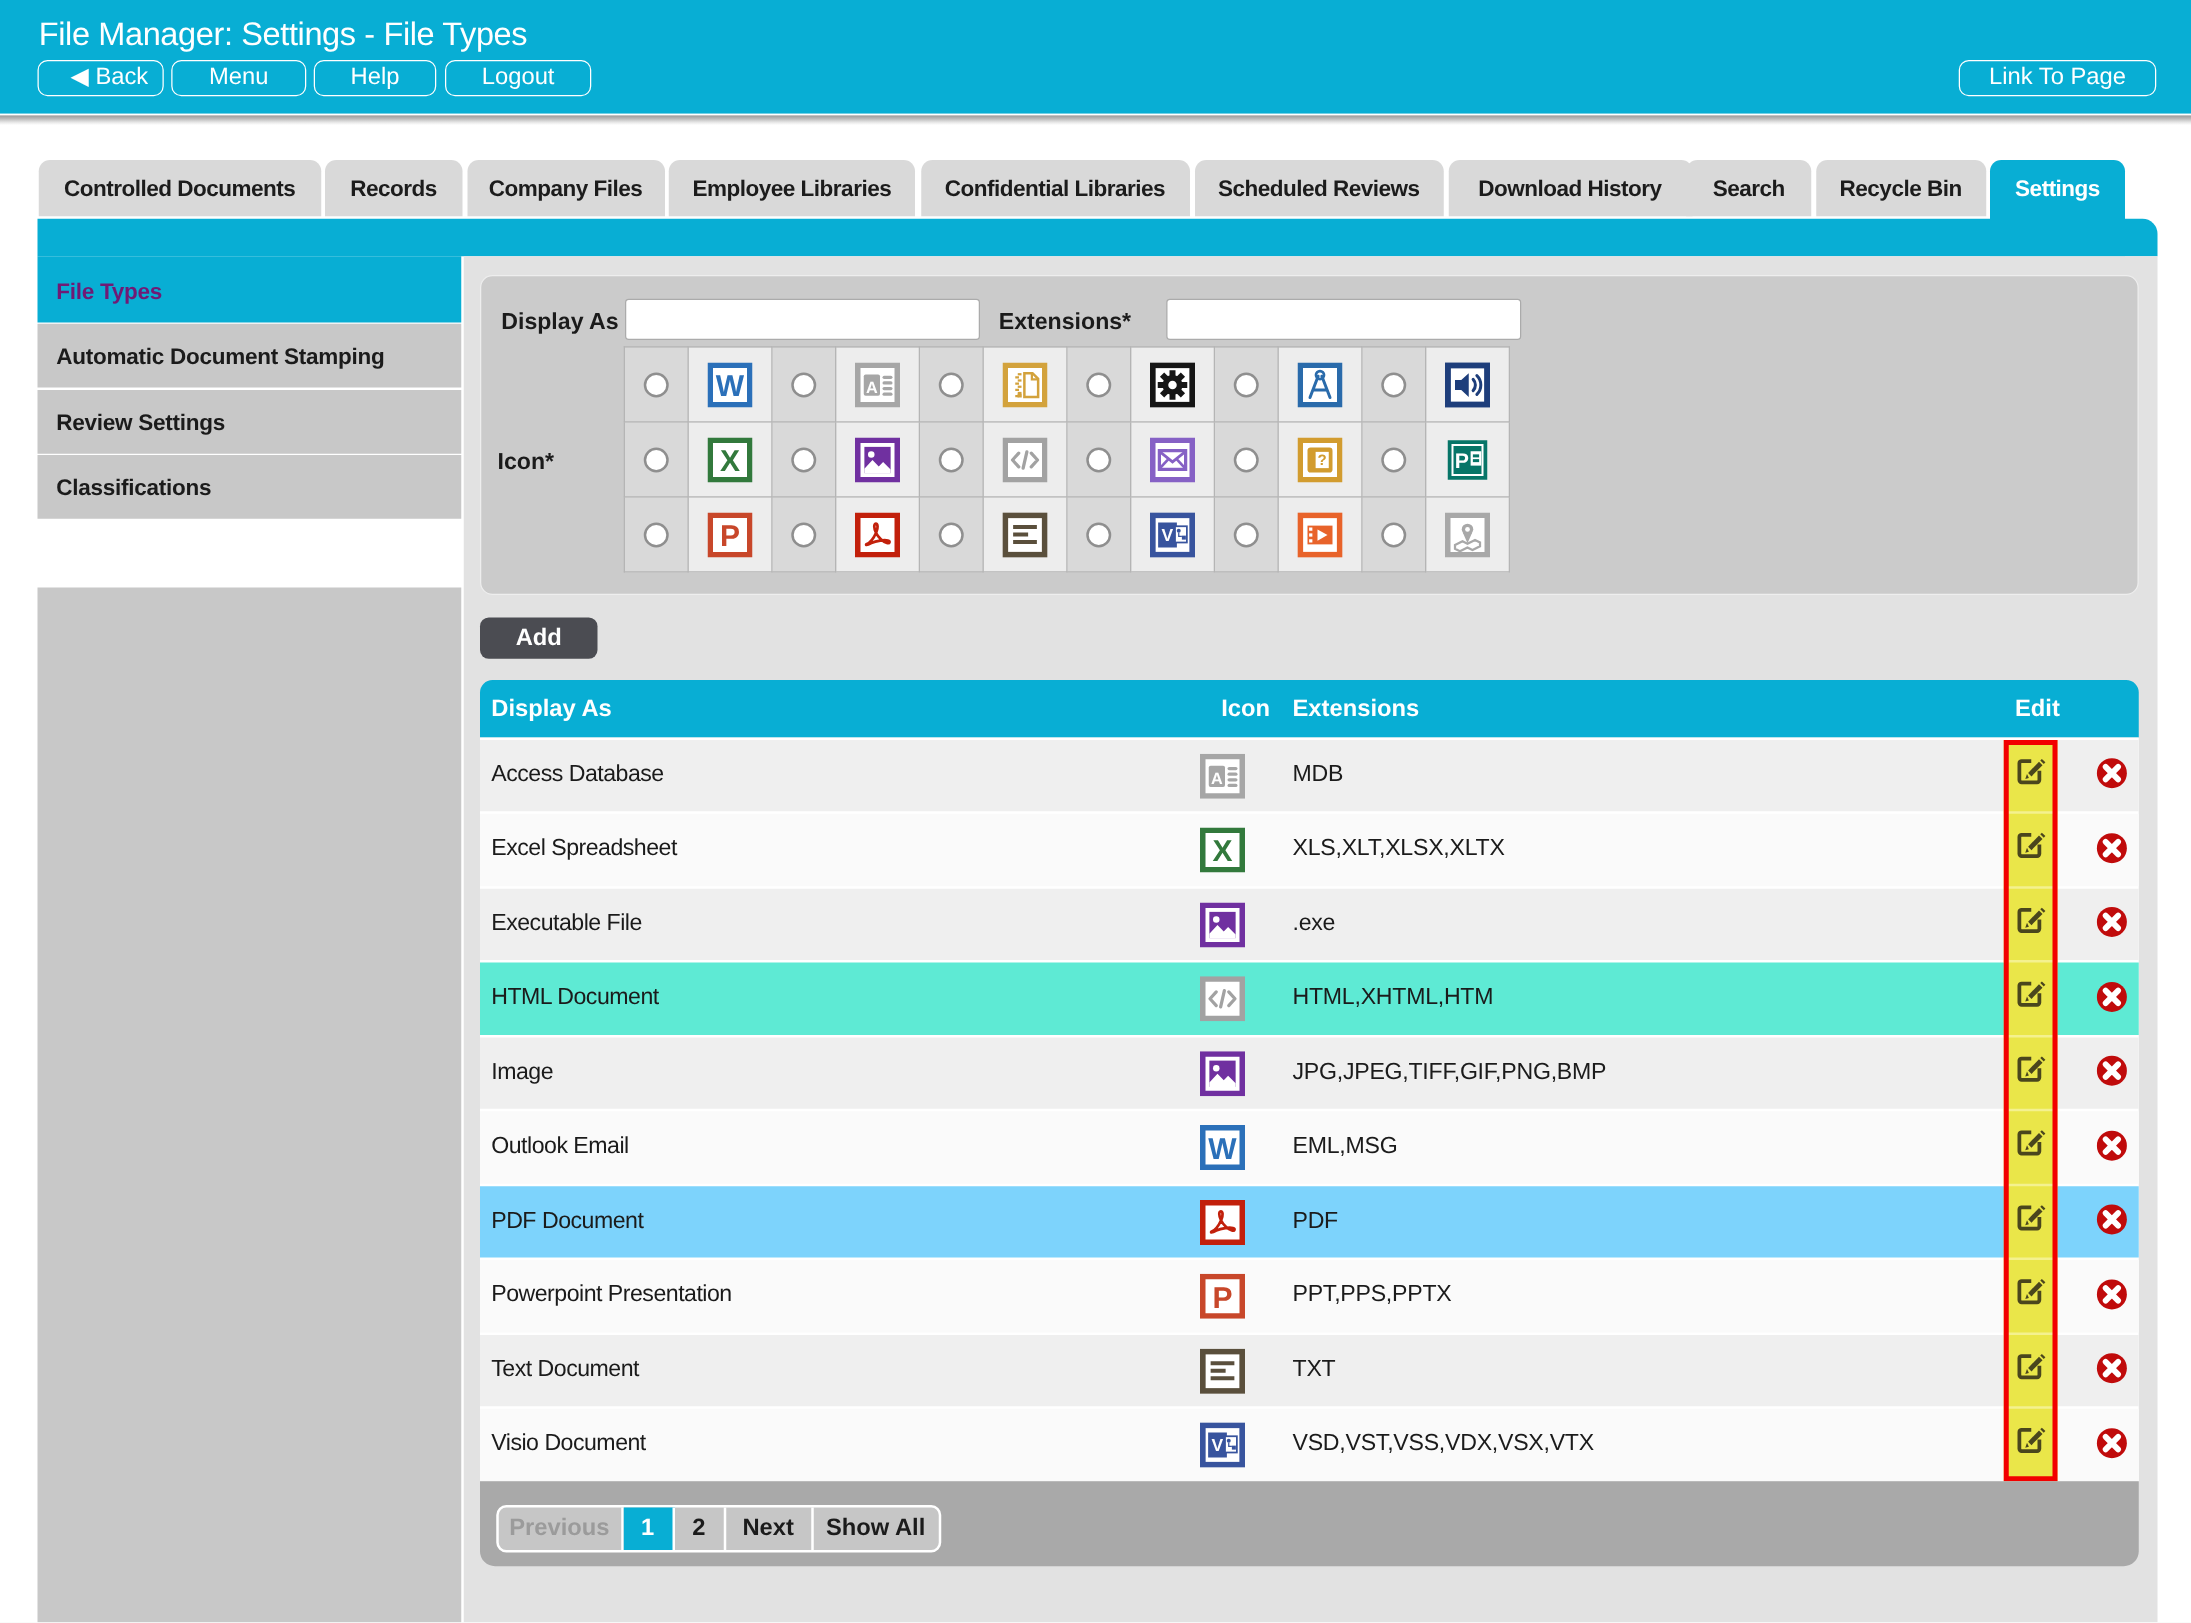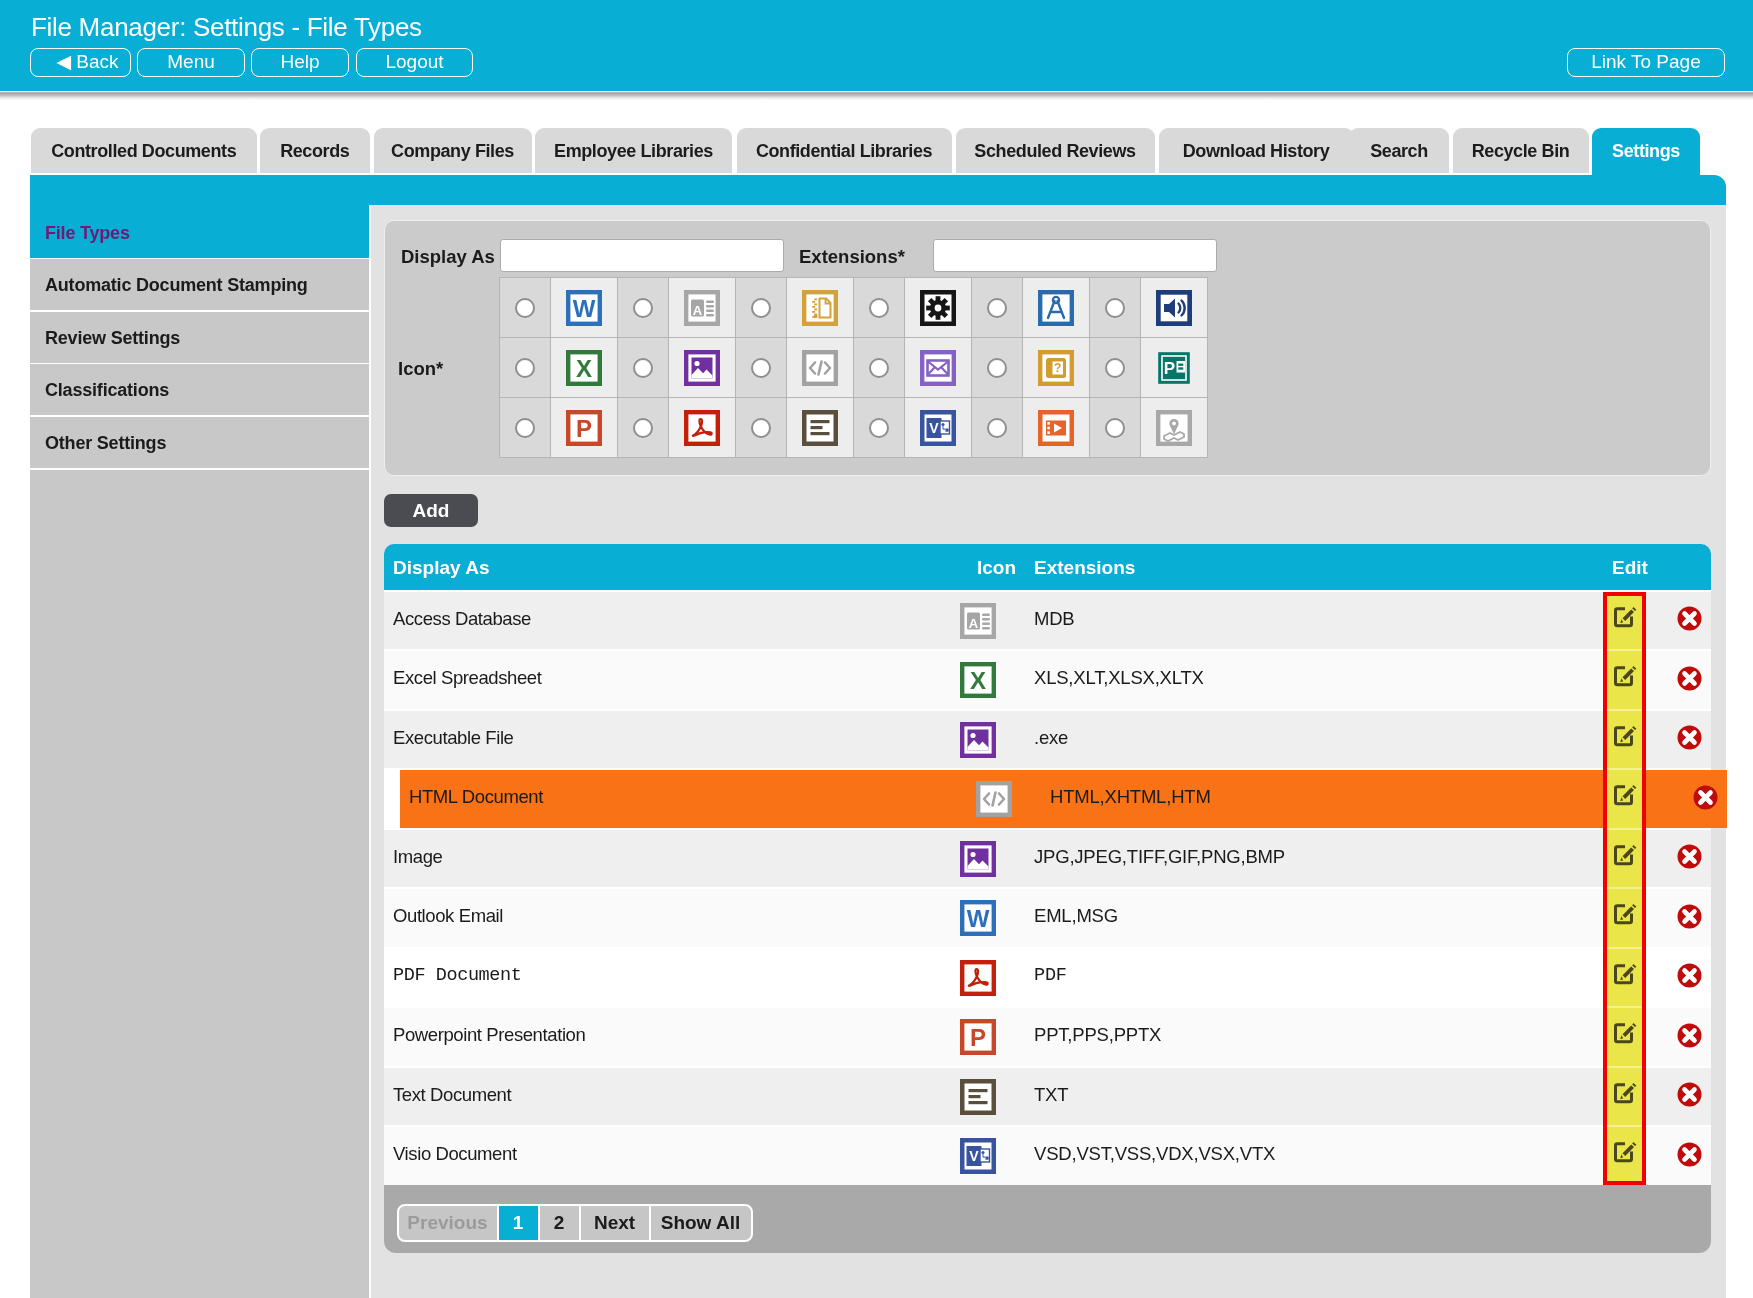--- a/index.html
+++ b/index.html
@@ -90,21 +90,20 @@
   <div class="tab" style="left:1158.5px;width:195px;">Download History</div>
   <div class="tab" style="left:1349px;width:100px;">Search</div>
   <div class="tab" style="left:1452.5px;width:136px;">Recycle Bin</div>
   <div class="tab" id="tab-settings" style="left:1592px;width:108px;">Settings</div>
   <div id="cyanstrip" class="abs"></div>
 
   <div id="side1" class="side">File Types</div>
   <div id="side2" class="side">Automatic Document Stamping</div>
   <div id="side3" class="side">Review Settings</div>
   <div id="side4" class="side">Classifications</div>
-  <div id="side5" class="side">Other Settings</div>
   <div id="sidefill" class="abs"></div>
 
   <div id="content" class="abs">
     <div id="panel" class="abs"></div>
     <div class="flabel" style="left:30px;top:41px;">Display As</div>
     <div class="finput" style="left:129px;top:34px;width:284px;"></div>
     <div class="flabel" style="left:428px;top:41px;">Extensions*</div>
     <div class="finput" style="left:562px;top:34px;width:284px;"></div>
     <div class="flabel" style="left:27px;top:153px;">Icon*</div>
     <table id="grid">
@@ -309,21 +308,21 @@
               <rect x="7.5" y="7.5" width="21" height="21" fill="#7030a0"></rect>
               <circle cx="13" cy="13.5" r="2.6" fill="#ffffff"></circle>
               <path d="M7.5 25 l6.5 -7 5 5.2 3.5 -3.6 6 5.9 v3 h-21 z" fill="#ffffff"></path>
             </svg></div>
           <div class="ext">.exe</div>
           <div class="del"><svg width="25" height="25" viewBox="0 0 25 25">
               <circle cx="12.5" cy="12.5" r="12" fill="#c00b0b"></circle>
               <path d="M7.5 7.5 L17.5 17.5 M17.5 7.5 L7.5 17.5" stroke="#ffffff" stroke-width="4.6" stroke-linecap="round"></path>
             </svg></div>
         </div>
-<div class="trow" style="top:226.5px;background:#f97316;margin-left:16px;">
+<div class="trow" style="top:226.5px;background:#5eead4;">
           <div class="lbl">HTML Document</div>
           <div class="ric"><svg class="icon36" style="width:36px;height:36px" viewBox="0 0 36 36">
               <rect x="2.2" y="2.2" width="31.6" height="31.6" fill="#ffffff" stroke="#a2a2a2" stroke-width="4.4"></rect>
               <g stroke="#a2a2a2" stroke-width="2.6" fill="none" stroke-linecap="round" stroke-linejoin="round">
                 <path d="M13 12.5 L8 18 L13 23.5 M23 12.5 L28 18 L23 23.5 M19.5 11.5 L16.5 24.5"></path>
               </g>
             </svg></div>
           <div class="ext">HTML,XHTML,HTM</div>
           <div class="del"><svg width="25" height="25" viewBox="0 0 25 25">
               <circle cx="12.5" cy="12.5" r="12" fill="#c00b0b"></circle>
@@ -349,21 +348,21 @@
           <div class="ric"><svg class="icon36" style="width:36px;height:36px" viewBox="0 0 36 36">
               <rect x="2.2" y="2.2" width="31.6" height="31.6" fill="#ffffff" stroke="#2b70b9" stroke-width="4.4"></rect>
               <text x="18" y="27" font-family="Liberation Sans, sans-serif" font-size="24" font-weight="bold" fill="#2b70b9" text-anchor="middle">W</text>
             </svg></div>
           <div class="ext">EML,MSG</div>
           <div class="del"><svg width="25" height="25" viewBox="0 0 25 25">
               <circle cx="12.5" cy="12.5" r="12" fill="#c00b0b"></circle>
               <path d="M7.5 7.5 L17.5 17.5 M17.5 7.5 L7.5 17.5" stroke="#ffffff" stroke-width="4.6" stroke-linecap="round"></path>
             </svg></div>
         </div>
-<div class="trow" style="top:405.0px;background:#ffffff;font-family:Liberation Mono, monospace;">
+<div class="trow" style="top:405.0px;background:#7dd3fc;">
           <div class="lbl">PDF Document</div>
           <div class="ric"><svg class="icon36" style="width:36px;height:36px" viewBox="0 0 36 36">
               <rect x="2.2" y="2.2" width="31.6" height="31.6" fill="#ffffff" stroke="#c2200b" stroke-width="4.4"></rect>
               <path d="M9 25.5 C11.5 24.5 15 20.5 17 16 C18.6 12.2 18.3 9 16.6 9 C15 9 15 12.5 16.8 16.2 C18.6 20 22.5 23.6 25.5 24.4 C28 25 28.3 23 26.3 22.4 C23.5 21.6 17 22.6 13 24.4 C10.8 25.4 8.4 26.6 9 25.5 Z" fill="none" stroke="#c2200b" stroke-width="2.2" stroke-linejoin="round" stroke-linecap="round"></path>
             </svg></div>
           <div class="ext">PDF</div>
           <div class="del"><svg width="25" height="25" viewBox="0 0 25 25">
               <circle cx="12.5" cy="12.5" r="12" fill="#c00b0b"></circle>
               <path d="M7.5 7.5 L17.5 17.5 M17.5 7.5 L7.5 17.5" stroke="#ffffff" stroke-width="4.6" stroke-linecap="round"></path>
             </svg></div>

